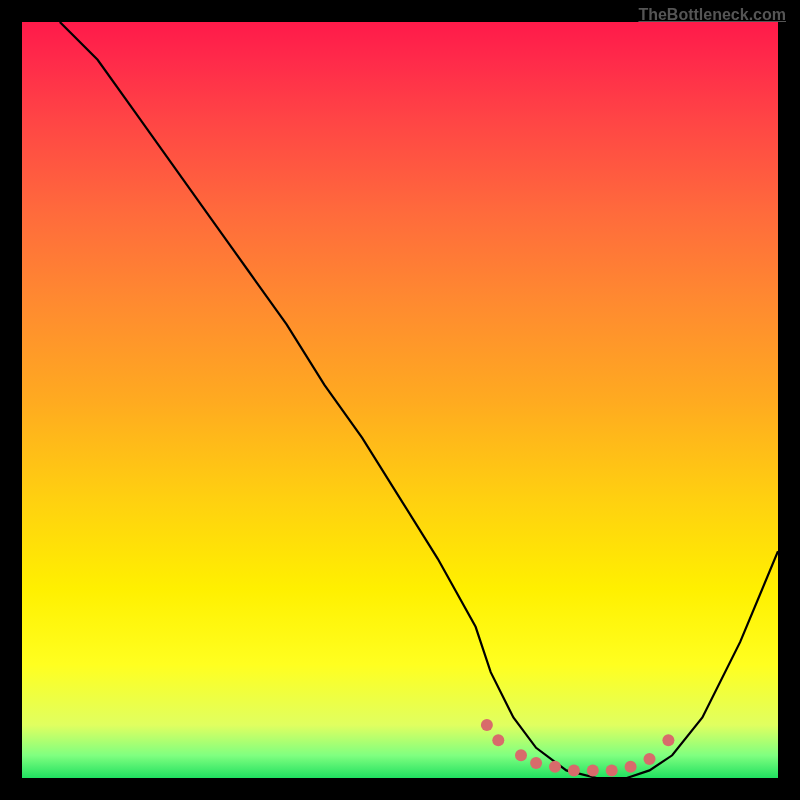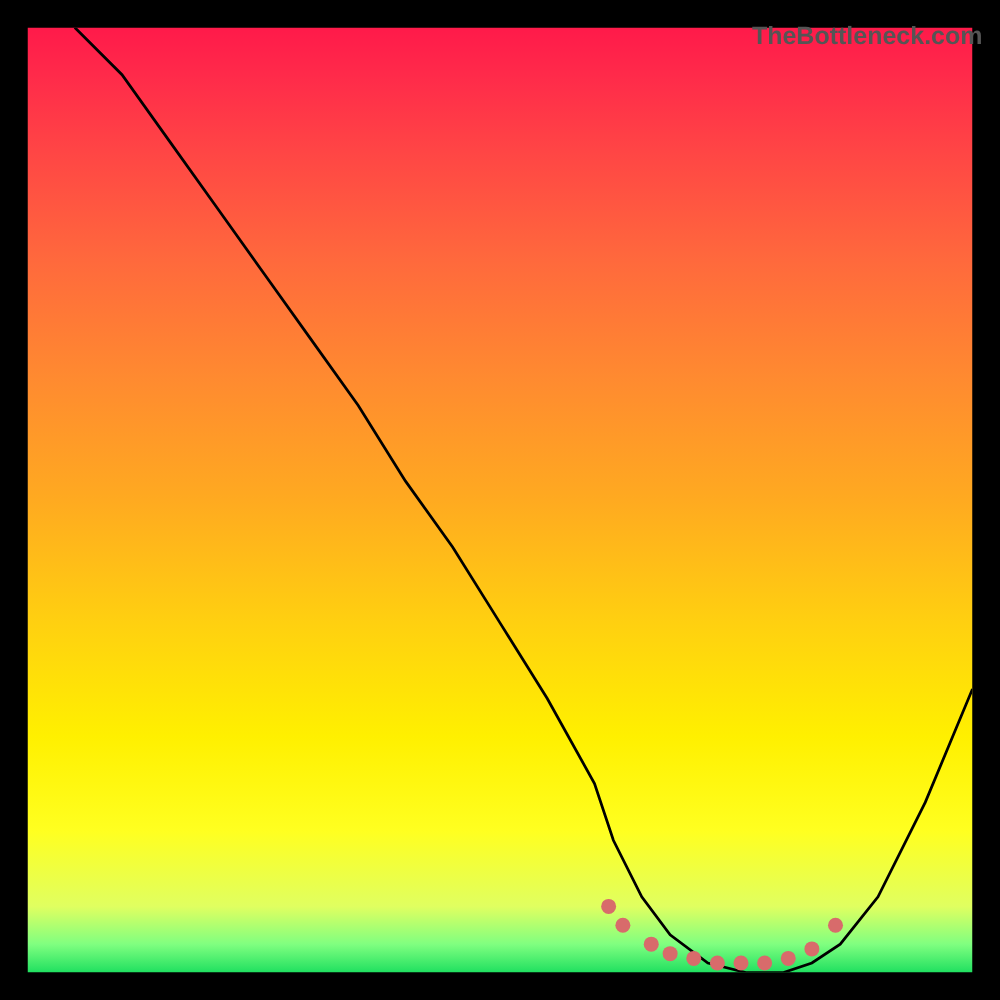--- a/index.html
+++ b/index.html
@@ -6,26 +6,27 @@
   body {
     width: 800px;
     height: 800px;
     background: #000;
     position: relative;
     font-family: Arial, sans-serif;
     overflow: hidden;
   }
   .watermark {
     position: absolute;
-    top: 18px;
+    top: 6px;
     right: 14px;
     color: #555;
-    font-size: 20px;
+    font-size: 16px;
     font-weight: bold;
     z-index: 10;
+    text-decoration: underline;
   }
   .plot-area {
     position: absolute;
     left: 22px;
     top: 22px;
     width: 756px;
     height: 756px;
     overflow: hidden;
   }
   .gradient-bg {

